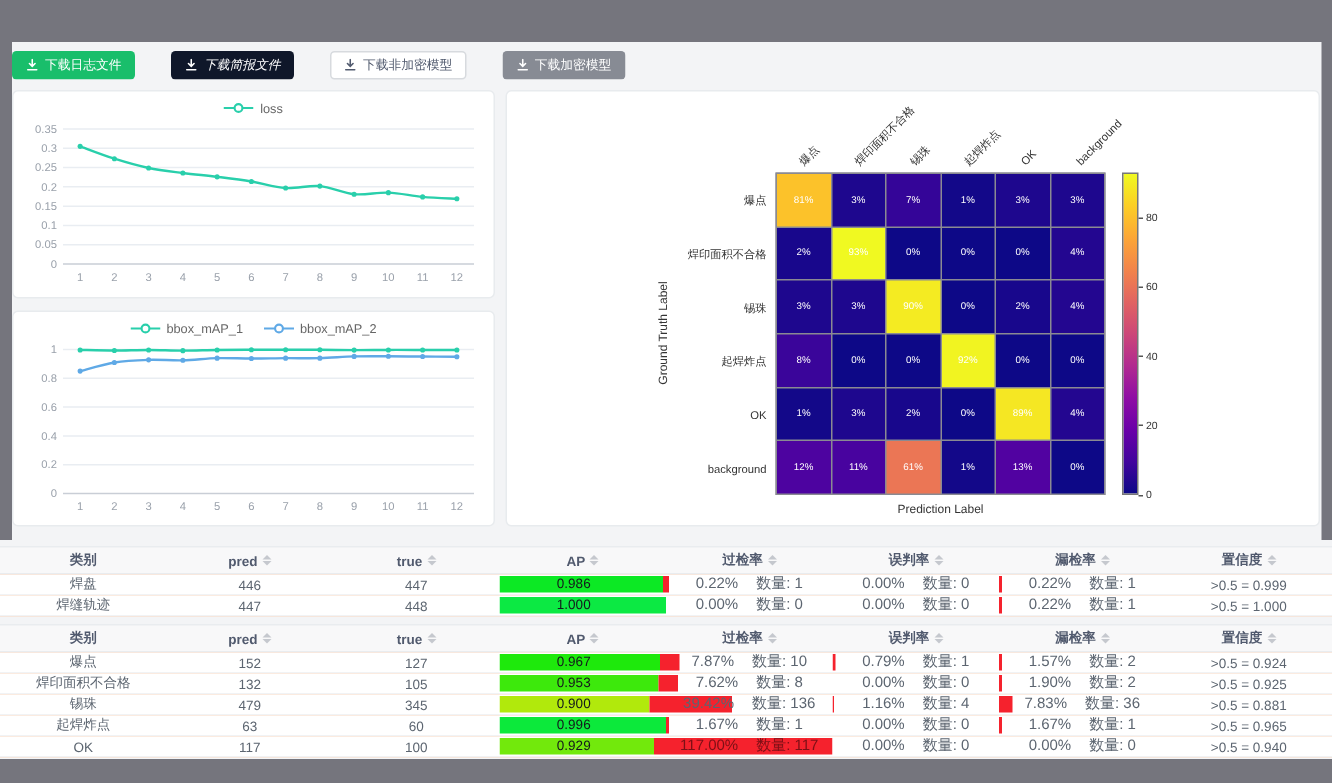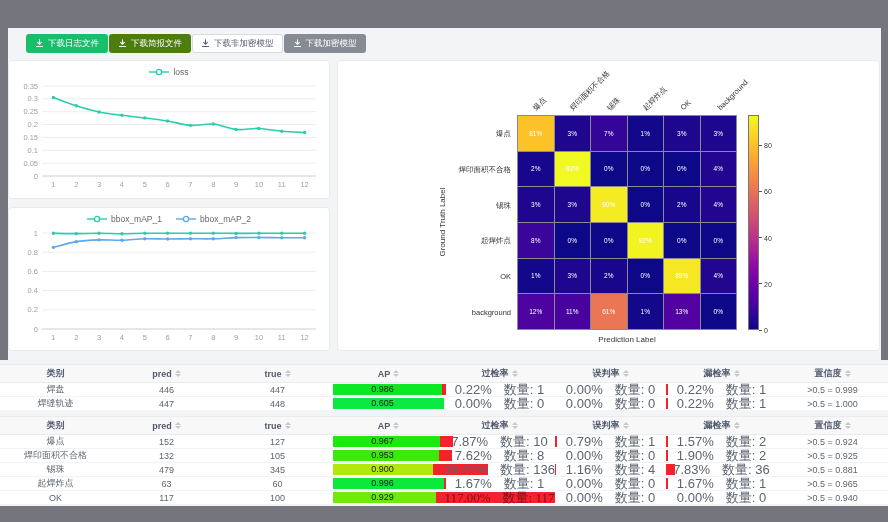--- a/index.html
+++ b/index.html
@@ -1,26 +1,26 @@
 <!DOCTYPE html>
 <html><head>
 <meta charset="utf-8">
 <style>
   html,body{margin:0;padding:0;}
   body{width:888px;height:522px;overflow:hidden;font-family:"Liberation Sans","DejaVu Sans",sans-serif;}
   .stage{position:relative;width:888px;height:522px;background:#75757d;overflow:hidden;}
   .main{position:absolute;left:8px;top:28px;width:873px;height:332px;background:#f3f4f6;}
   
-  .toolbar{position:absolute;left:18px;top:6px;display:flex;gap:1px;align-items:center;}
+  .toolbar{position:absolute;left:0;top:6px;display:flex;gap:24px;align-items:center;}
   .btn{display:inline-flex;align-items:center;gap:4px;height:19px;padding:0 8px;border-radius:3px;
        font-size:8.5px;border:1px solid transparent;cursor:pointer;line-height:1;
        font-family:inherit;}
   .btn svg{display:block;}
   .btn.green{background:#19be6b;color:#fff;}
-  .btn.orange{background:#4d7c0f;color:#fff;}
+  .btn.orange{background:#0f172a;color:#fff;font-style:italic;}
   .btn.plain{background:#fff;color:#515a6e;border-color:#d7dade;}
   .btn.gray{background:#878b94;color:#fff;}
   
   .card{position:absolute;background:#fff;border:1px solid #e8ebee;border-radius:4px;box-sizing:border-box;}
   .card-loss{left:0;top:32px;width:322px;height:139px;}
   .card-map{left:0;top:179px;width:322px;height:144px;}
   .card-cm{left:329px;top:32px;width:543px;height:291px;}
   .legend{display:flex;justify-content:center;gap:14px;margin-top:5px;height:12px;align-items:center;}
   .legend-item{display:inline-flex;align-items:center;gap:4px;font-size:8.5px;color:#666;cursor:pointer;}
   .chart-svg{display:block;margin:2px auto 0 auto;}
@@ -51,22 +51,22 @@
   .caret{display:inline-flex;flex-direction:column;gap:1px;margin-left:3px;}
   .caret i{display:block;width:0;height:0;border-left:3px solid transparent;border-right:3px solid transparent;}
   .caret .up{border-bottom:3px solid #c5c8ce;}
   .caret .down{border-top:3px solid #c5c8ce;}
   .apwrap{position:relative;width:100%;height:11px;display:flex;}
   .apbar{height:100%;}
   .apred{height:100%;background:#f5222d;}
   .apval{position:absolute;left:0;right:12px;text-align:center;line-height:11px;color:#14181c;font-size:9px;}
   .ratewrap{position:relative;width:100%;height:11px;display:flex;justify-content:center;gap:12px;align-items:center;}
   .ratebar{position:absolute;left:0;top:0;bottom:0;background:#f5222d;}
-  .pct,.cnt{position:relative;font-size:13px;color:#5c6570;line-height:11px;}
-  .inbar{color:#7c1016;font-family:Liberation Serif, serif;}
+  .pct,.cnt{position:relative;font-size:10px;color:#5c6570;line-height:11px;}
+  .inbar{color:#7c1016;}
 </style>
 </head>
 <body>
 
 <div class="stage">
   <div class="main">
 
     <div class="toolbar">
       <button class="btn green">
         <span>
@@ -476,21 +476,21 @@
           </div>
           <div class="tcell">
             <span>447</span>
           </div>
           <div class="tcell">
             <span>448</span>
           </div>
           <div class="tcell">
             <div class="apwrap">
               <div class="apbar" style="width: 100%; background: rgb(12, 233, 67);"></div>
-              <span class="apval">0.605</span>
+              <span class="apval">1.000</span>
             </div>
           </div>
           <div class="tcell">
             <div class="ratewrap">
               <span class="pct">0.00%</span>
               <span class="cnt">数量: 0</span>
             </div>
           </div>
           <div class="tcell">
             <div class="ratewrap">

